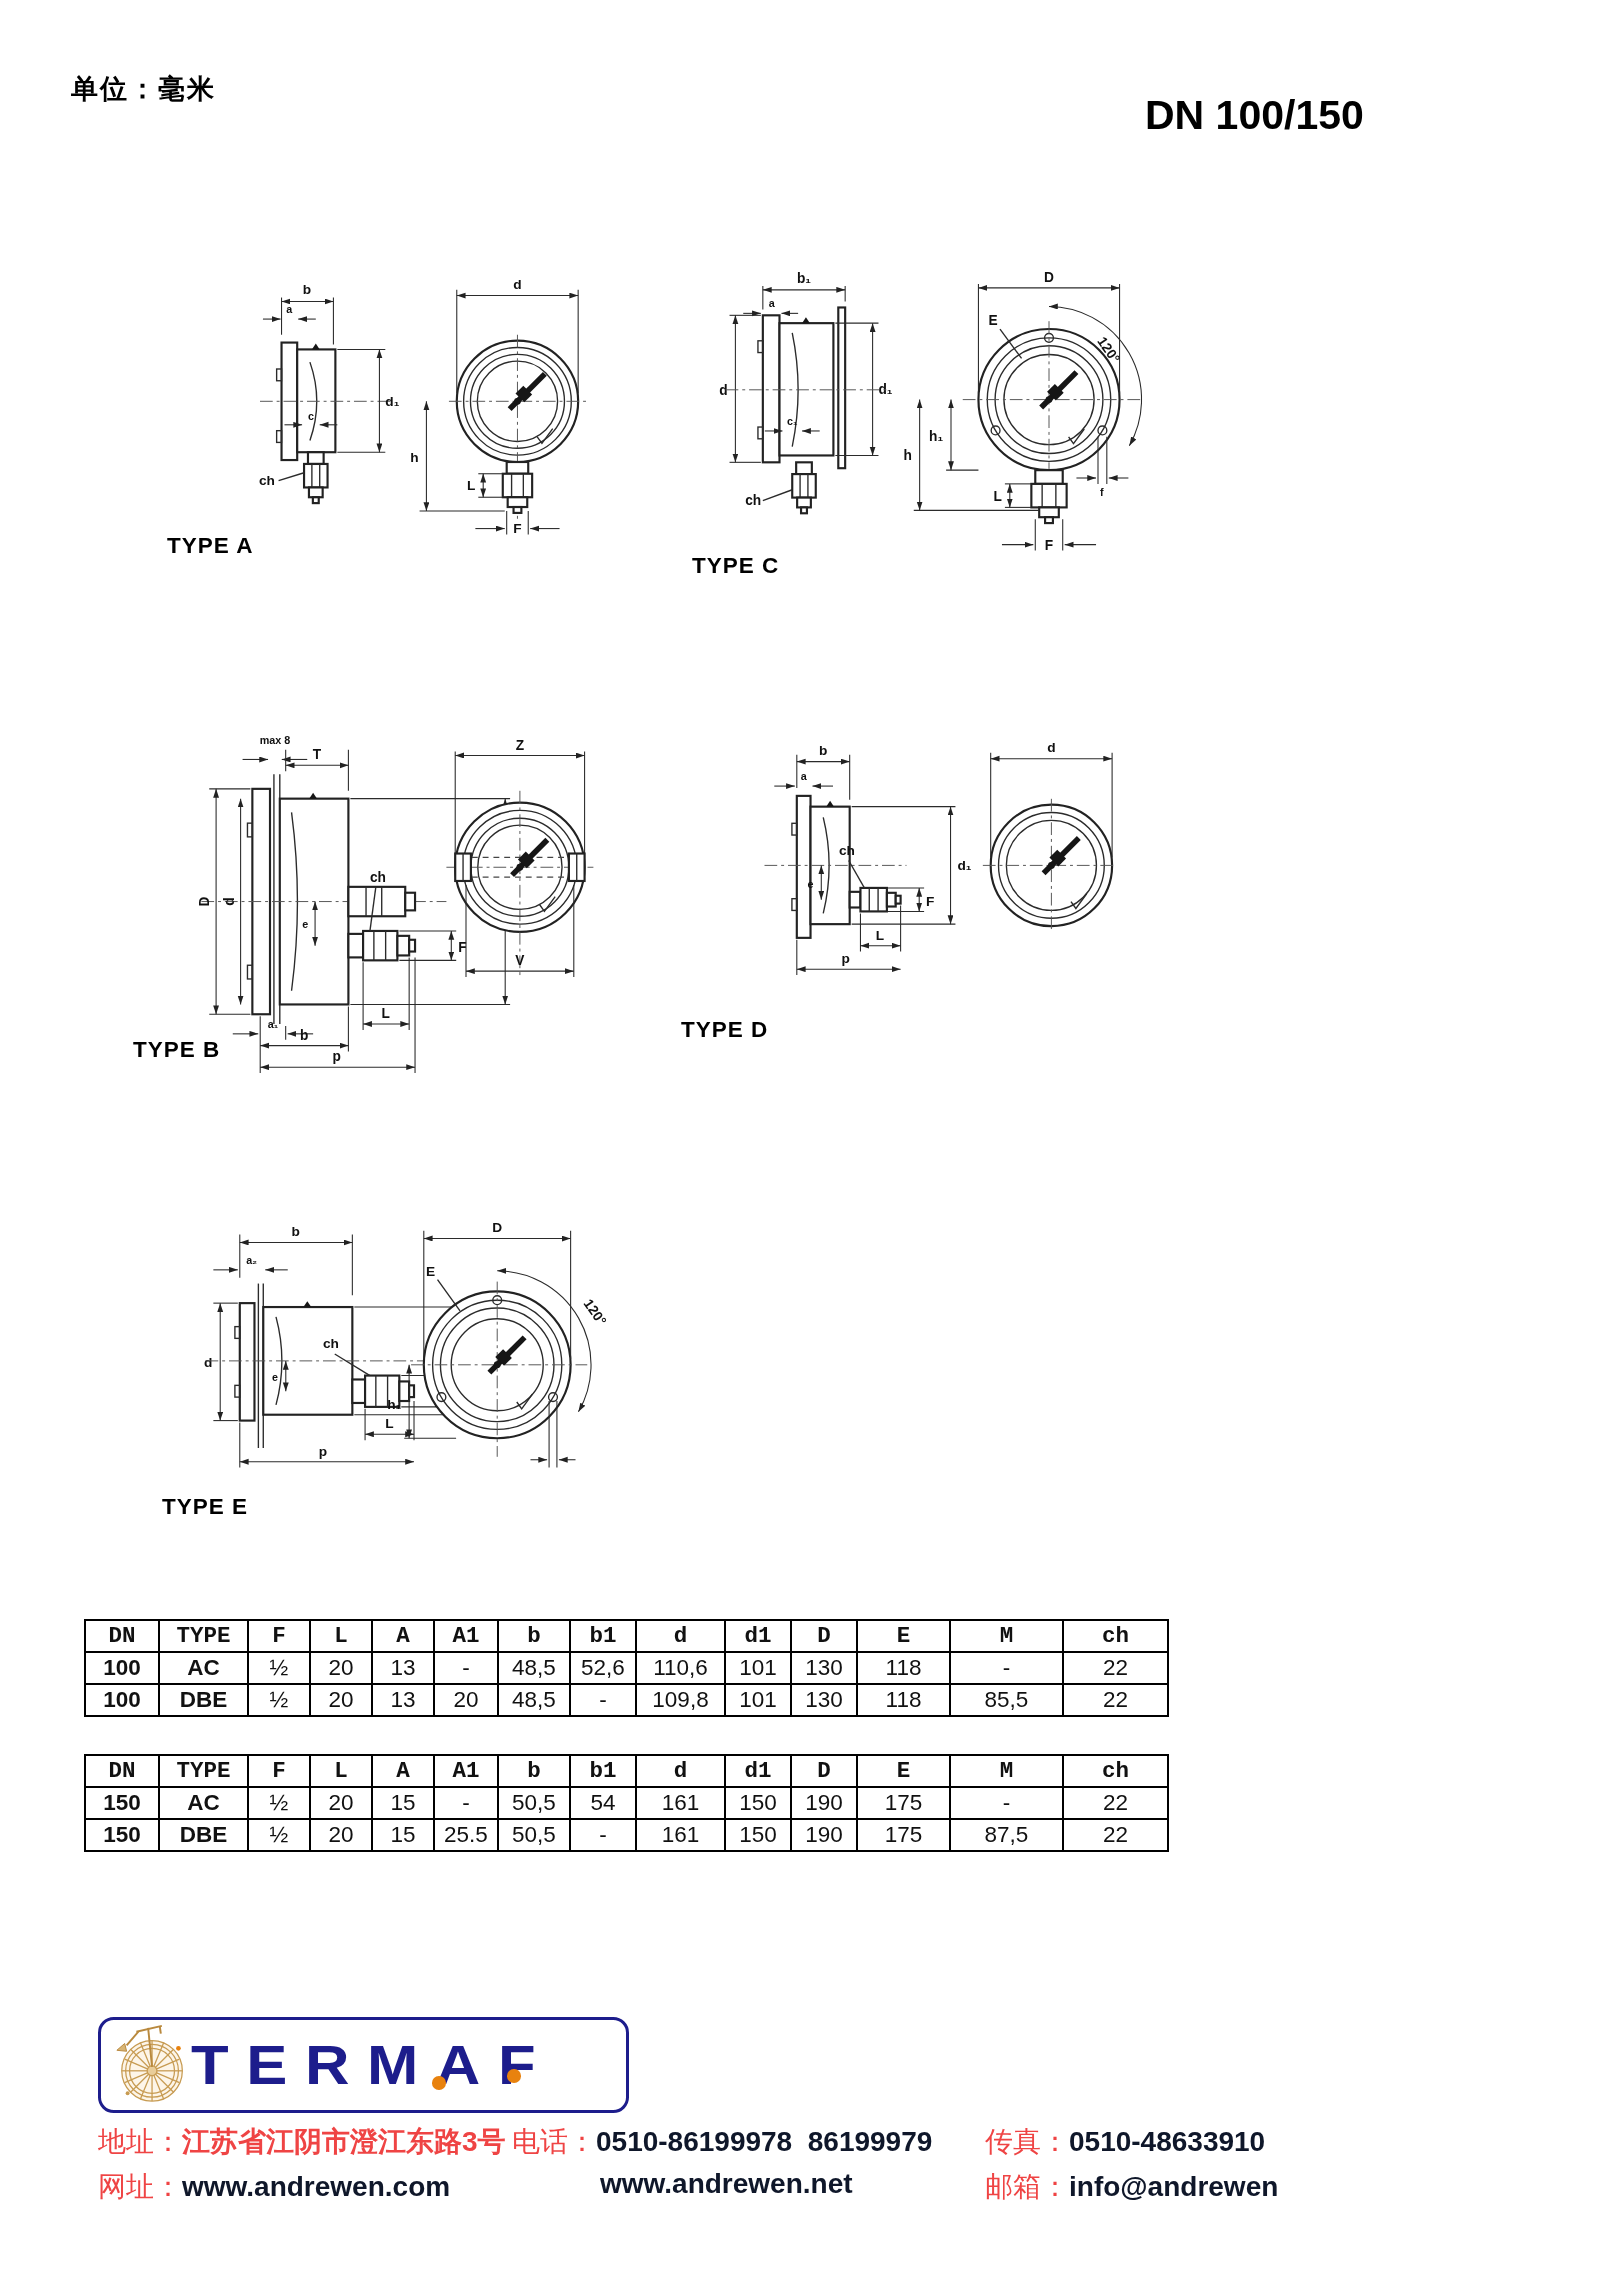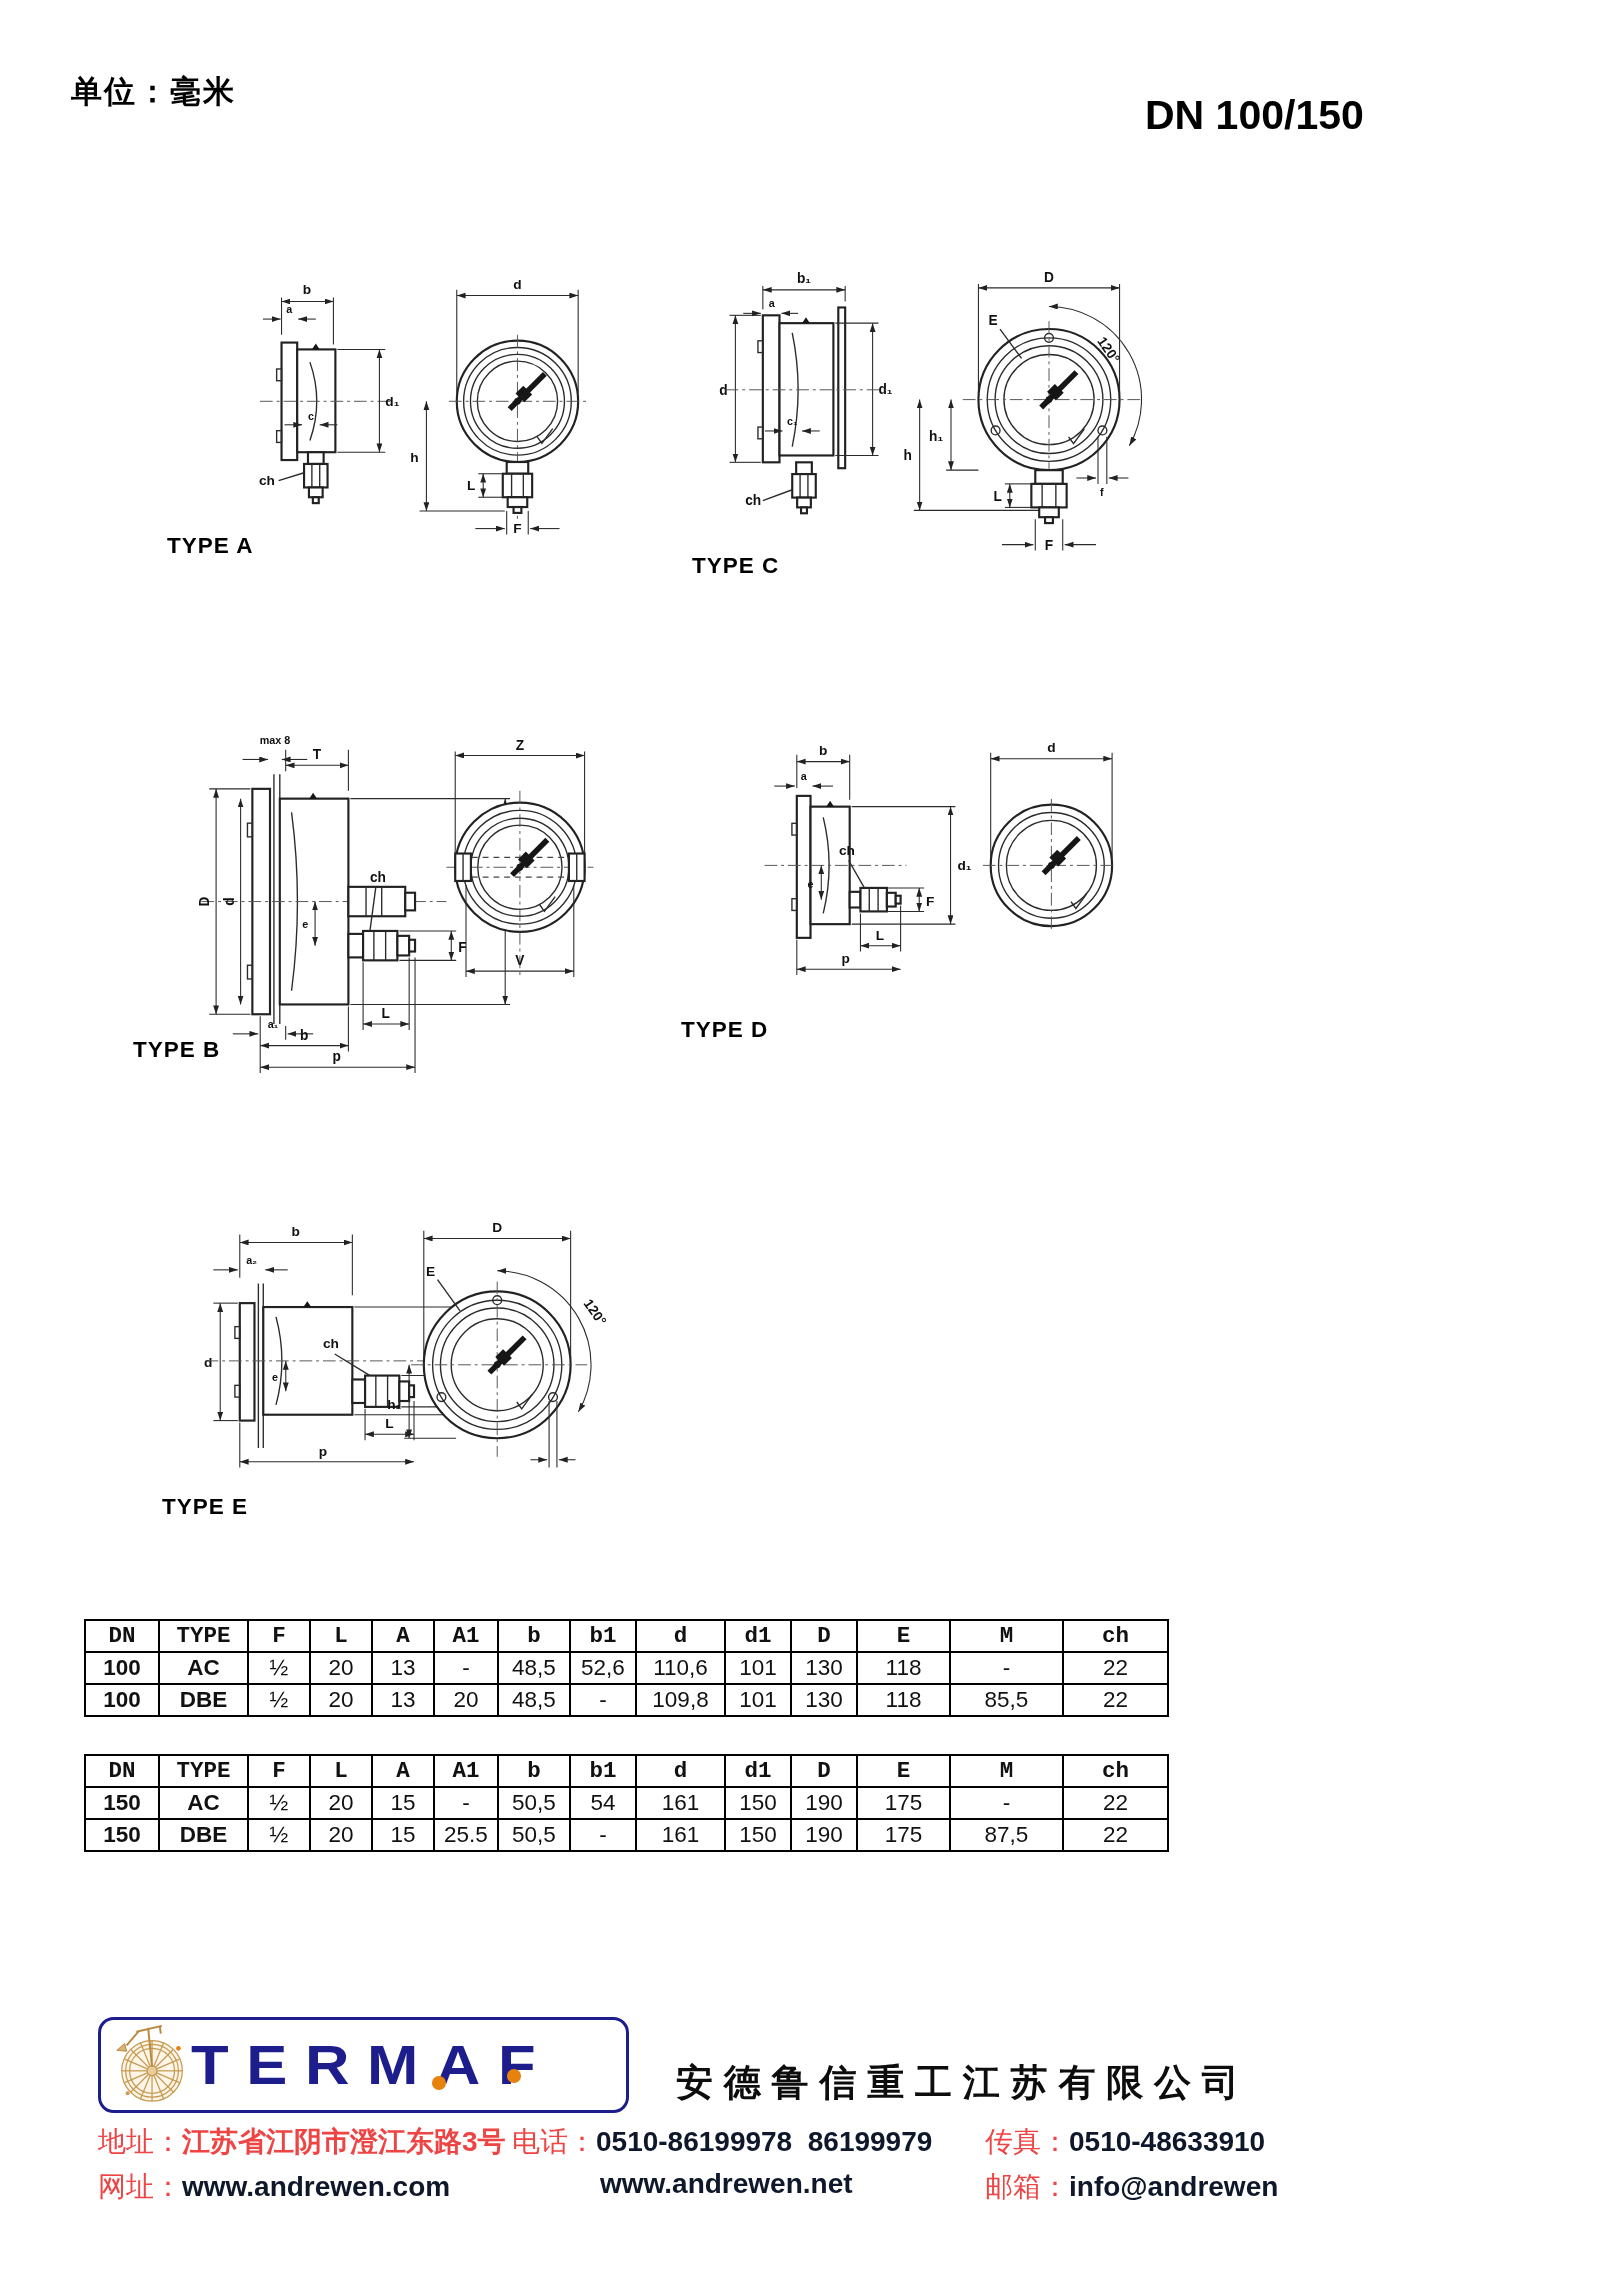--- a/index.html
+++ b/index.html
@@ -1,19 +1,19 @@
 <!DOCTYPE html>
 <html><head>
 <meta charset="utf-8">
 <style>
   html,body{margin:0;padding:0;background:#888;}
   .page{position:relative;width:1621px;height:2270px;background:#ffffff;margin:0 auto;overflow:hidden;
         font-family:"Liberation Sans",sans-serif;color:#111;}
   .unit-label{position:absolute;left:71px;top:71px;font-family:"Liberation Serif","DejaVu Serif",serif;
-              font-size:31px;font-weight:bold;letter-spacing:2px;color:#000;}
+              font-size:27px;font-weight:bold;letter-spacing:2px;color:#000;}
   .doc-title{position:absolute;left:1145px;top:92px;font-size:41px;font-weight:bold;color:#000;}
   .drawing{position:absolute;}
   .drawing .ln{stroke:#2b2b2b;stroke-width:1.4;fill:none;}
   .drawing .thk{stroke:#222;stroke-width:2.2;fill:#fff;}
   .drawing .cl{stroke:#555;stroke-width:1;stroke-dasharray:13 4 3 4;fill:none;}
   .drawing .dsh{stroke:#444;stroke-width:1.2;stroke-dasharray:6 5;fill:none;}
   .drawing .dim{stroke:#2b2b2b;stroke-width:1.1;fill:none;}
   .drawing text{font:bold 14px "Liberation Sans",sans-serif;fill:#111;}
   .drawing text.sm{font-size:11px;}
   .drawing .needle{fill:#161616;stroke:none;}
@@ -624,21 +624,20 @@
         <polygon points="20,24 12,31 22,32" fill="#d8b575" stroke="#b9893e" stroke-width="1"></polygon>
         <circle cx="75" cy="29" r="2.4" fill="#e8820e" stroke="none"></circle>
         <circle cx="23" cy="75" r="2" fill="#c79b52" stroke="none"></circle>
       </g>
     </svg>
     <div class="logo-text">TERMAF</div>
     <div class="logo-dot" style="left:331px;top:56px"></div>
     <div class="logo-dot" style="left:406px;top:49px"></div>
   </div>
 
-  <div class="company-name">安德鲁信重工江苏有限公司</div>
 
   <div class="contact" style="left:98px;top:2123px">
     <span class="lbl">地址：</span><span class="val-reg">江苏省江阴市澄江东路3号</span>
   </div>
   <div class="contact" style="left:512px;top:2123px">
     <span class="lbl">电话：</span><span class="val">0510-86199978  86199979</span>
   </div>
   <div class="contact" style="left:985px;top:2123px">
     <span class="lbl">传真：</span><span class="val">0510-48633910</span>
   </div>

